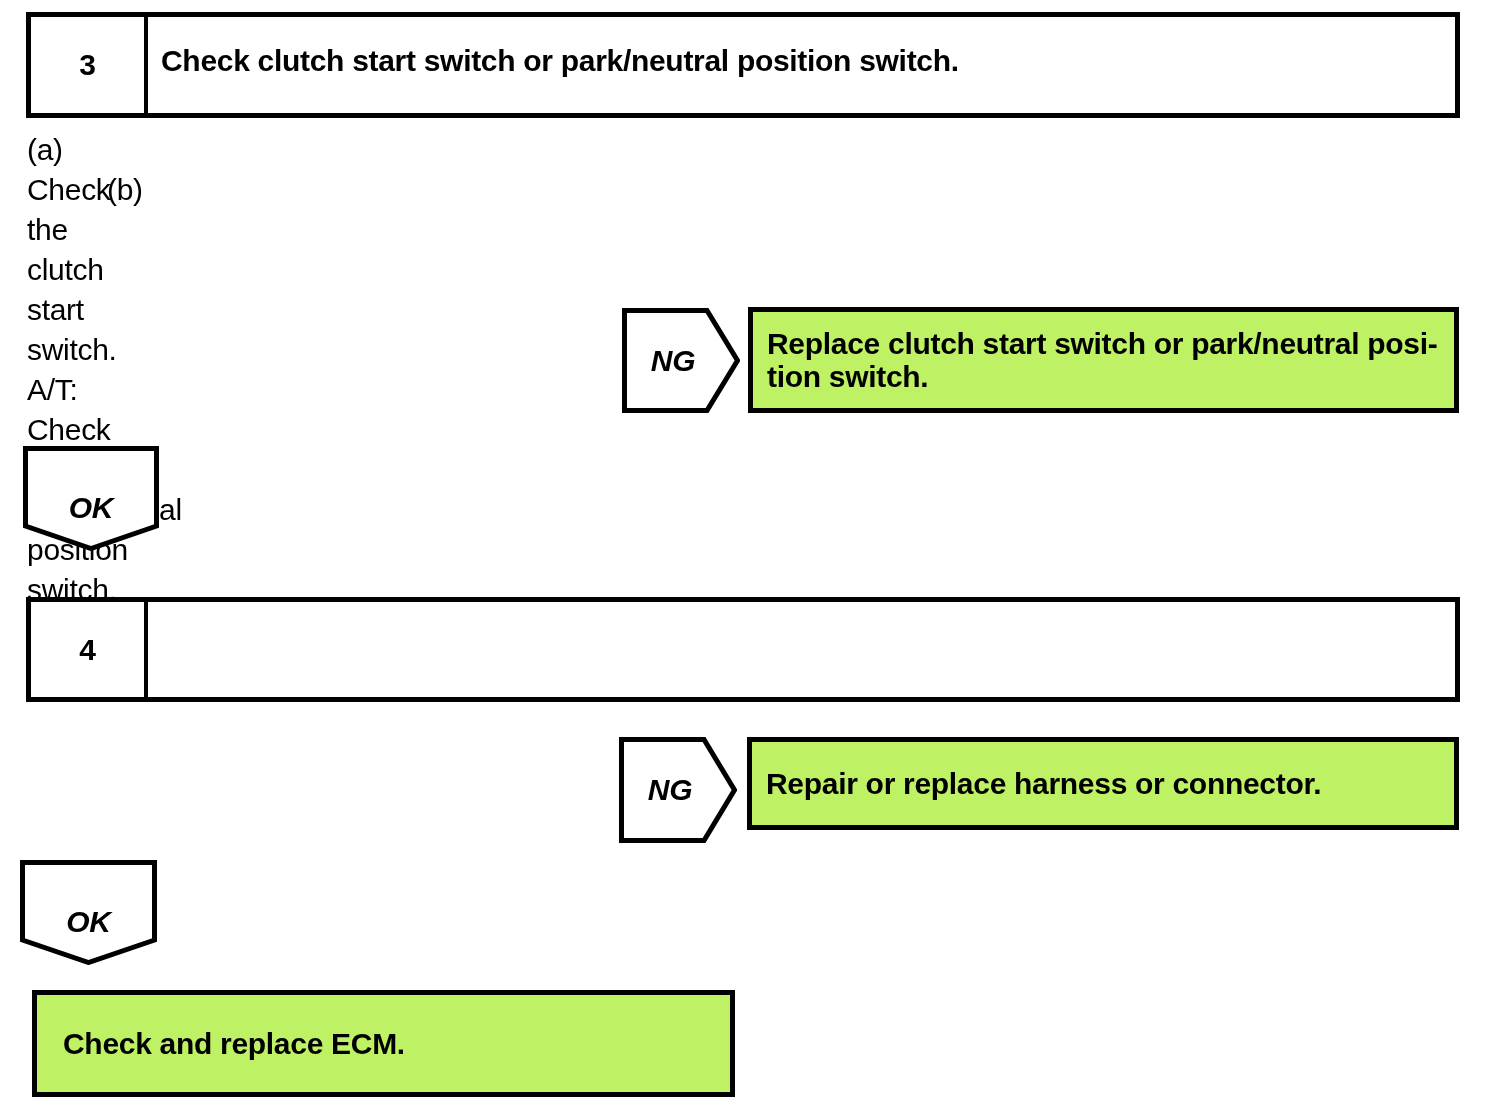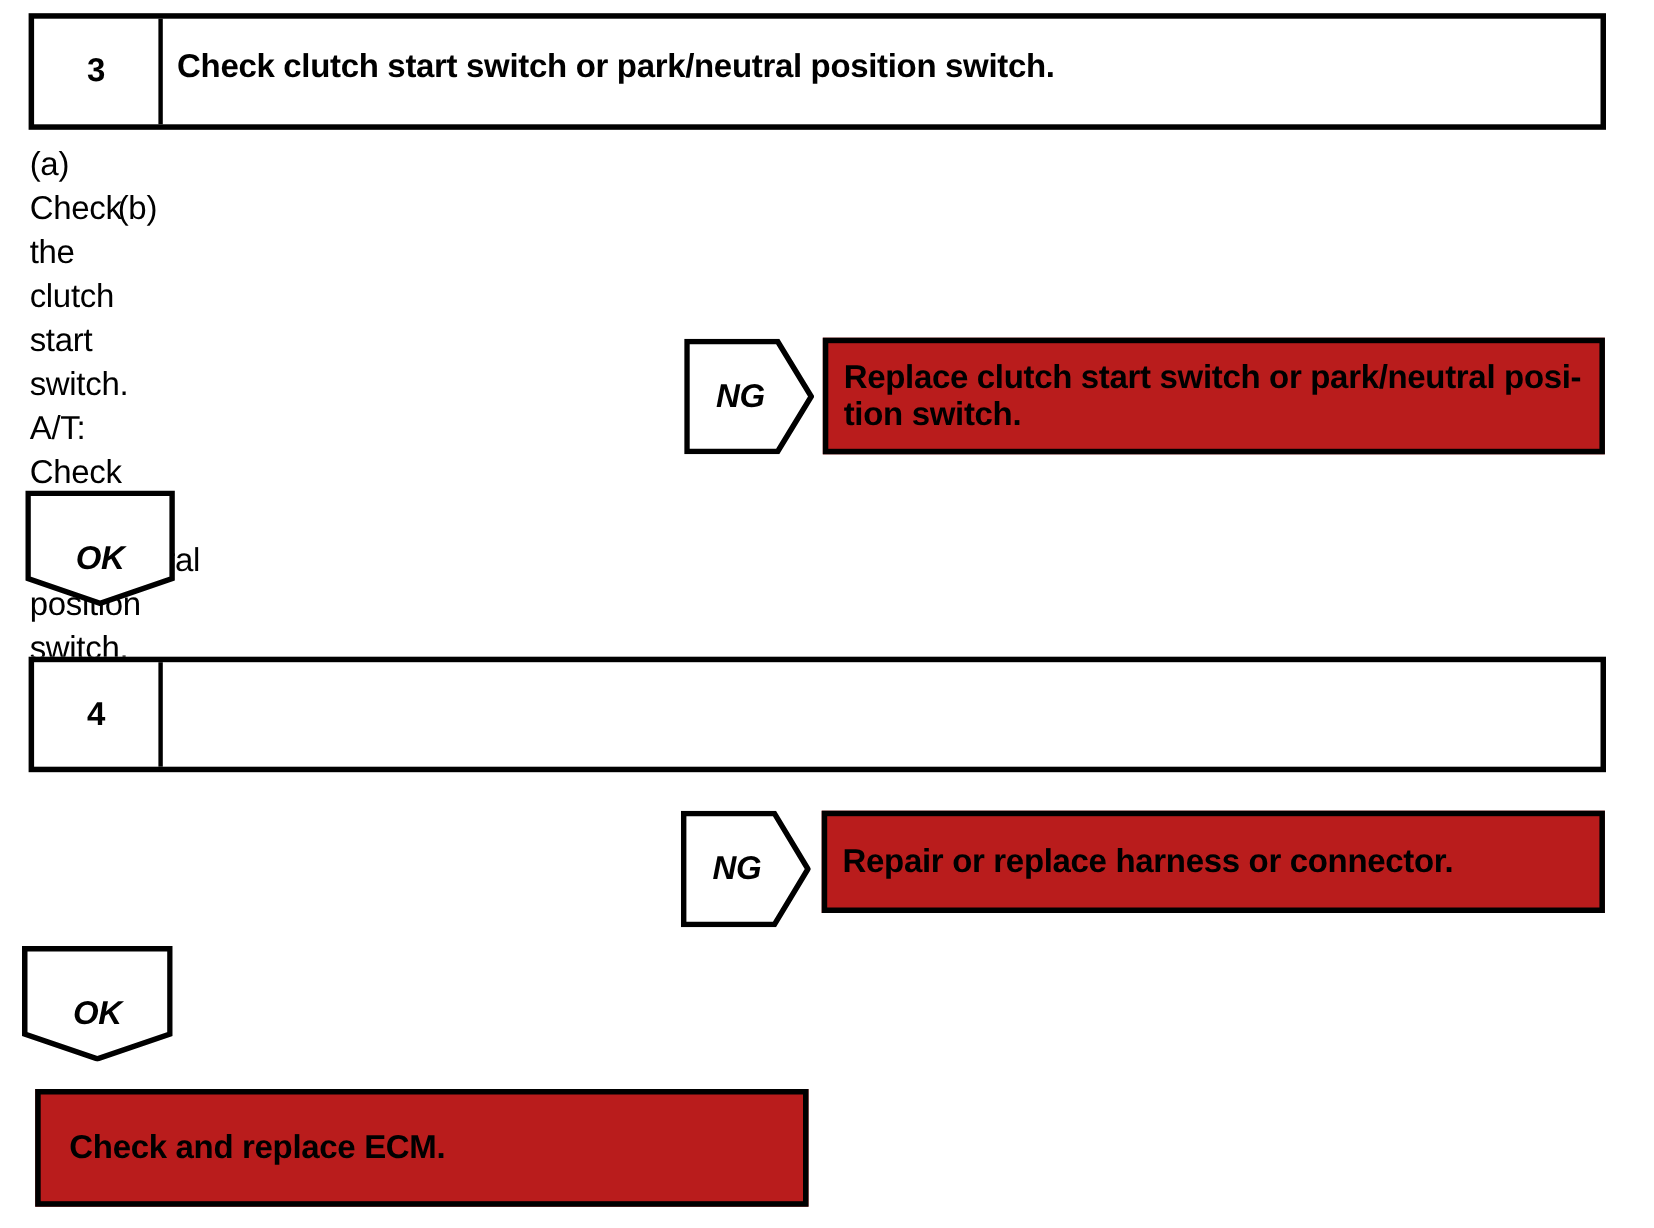--- a/index.html
+++ b/index.html
@@ -93,21 +93,21 @@
     border: 5px solid #000;
     box-sizing: border-box;
     display: flex;
     align-items: center;
     font-size: 30px;
     font-weight: bold;
     line-height: 33px;
     white-space: pre-line;
     padding: 0 10px 0 14px;
     letter-spacing: -0.3px;
-    background: #b91c1c;
+    background: #bef264;
   }
   .action-box--replace { left: 748px; top: 307px; width: 711px; height: 106px; }
   .action-box--repair  { left: 747px; top: 737px; width: 712px; height: 93px; }
   .action-box--final   { left: 32px;  top: 990px; width: 703px; height: 107px; padding-left: 26px; }
 
   .ng-arrow--step3 { left: 622px; top: 308px; }
   .ng-arrow--step4 { left: 619px; top: 737px; }
   .ok-arrow--step3 { left: 23px;  top: 446px; }
   .ok-arrow--step4 { left: 20px;  top: 860px; }
 </style>

